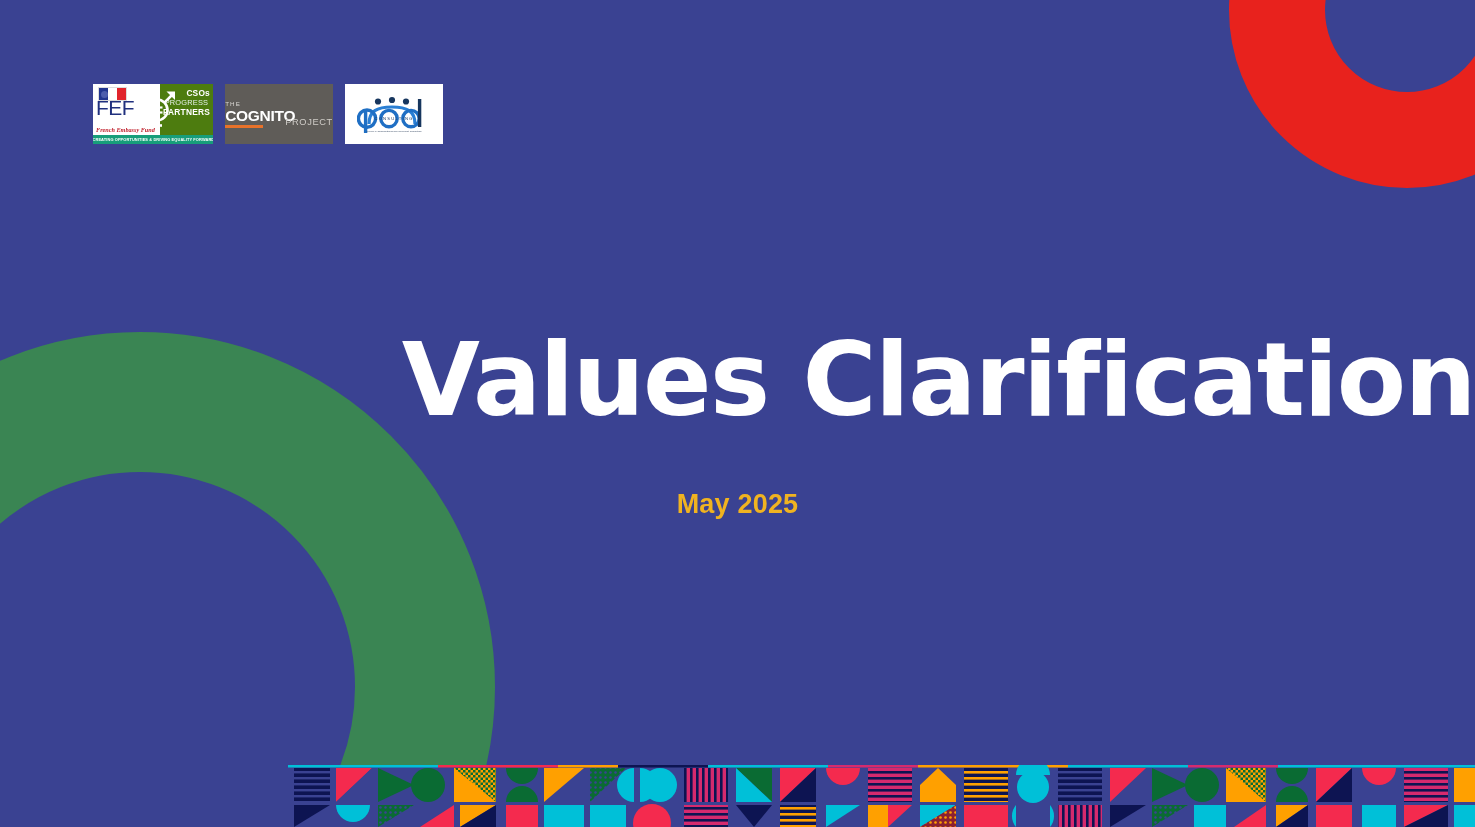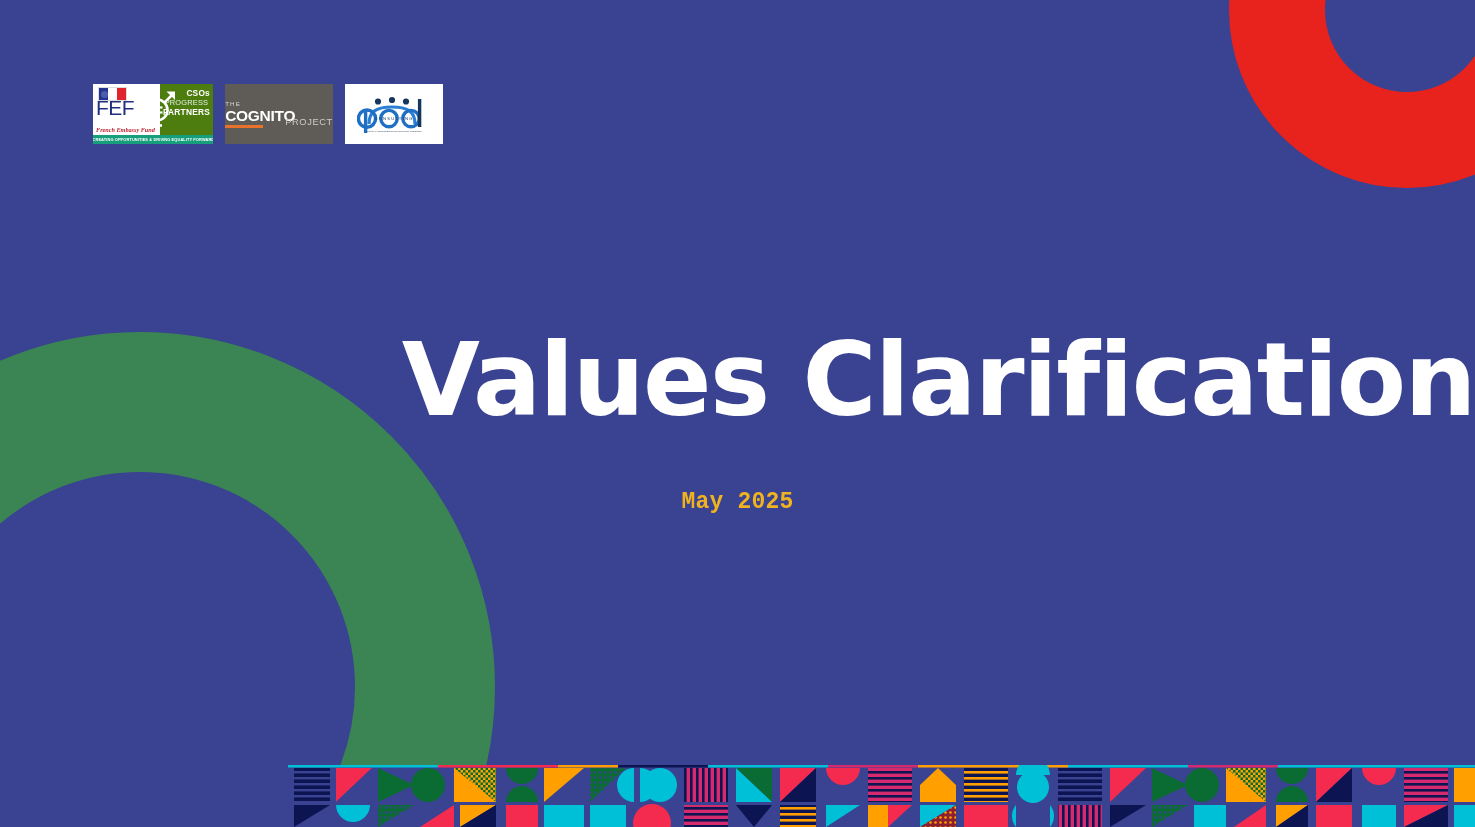--- a/index.html
+++ b/index.html
@@ -225,24 +225,24 @@
     line-height: 1;
     font-family: "DejaVu Sans", sans-serif;
   }
   .subtitle {
     position: absolute;
     left: 0;
     right: 0;
     top: 489px;
     text-align: center;
     color: #f0b320;
-    font-size: 23px;
+    font-size: 27px;
     font-weight: bold;
     letter-spacing: 0.2px;
-    font-family: Liberation Mono, monospace;
+    font-family: Liberation Sans, sans-serif;
   }
 </style>
 </head>
 <body>
 
 <div class="slide">
 
   <div class="deco-red-ring"></div>
   <div class="deco-green-ring"></div>
 

